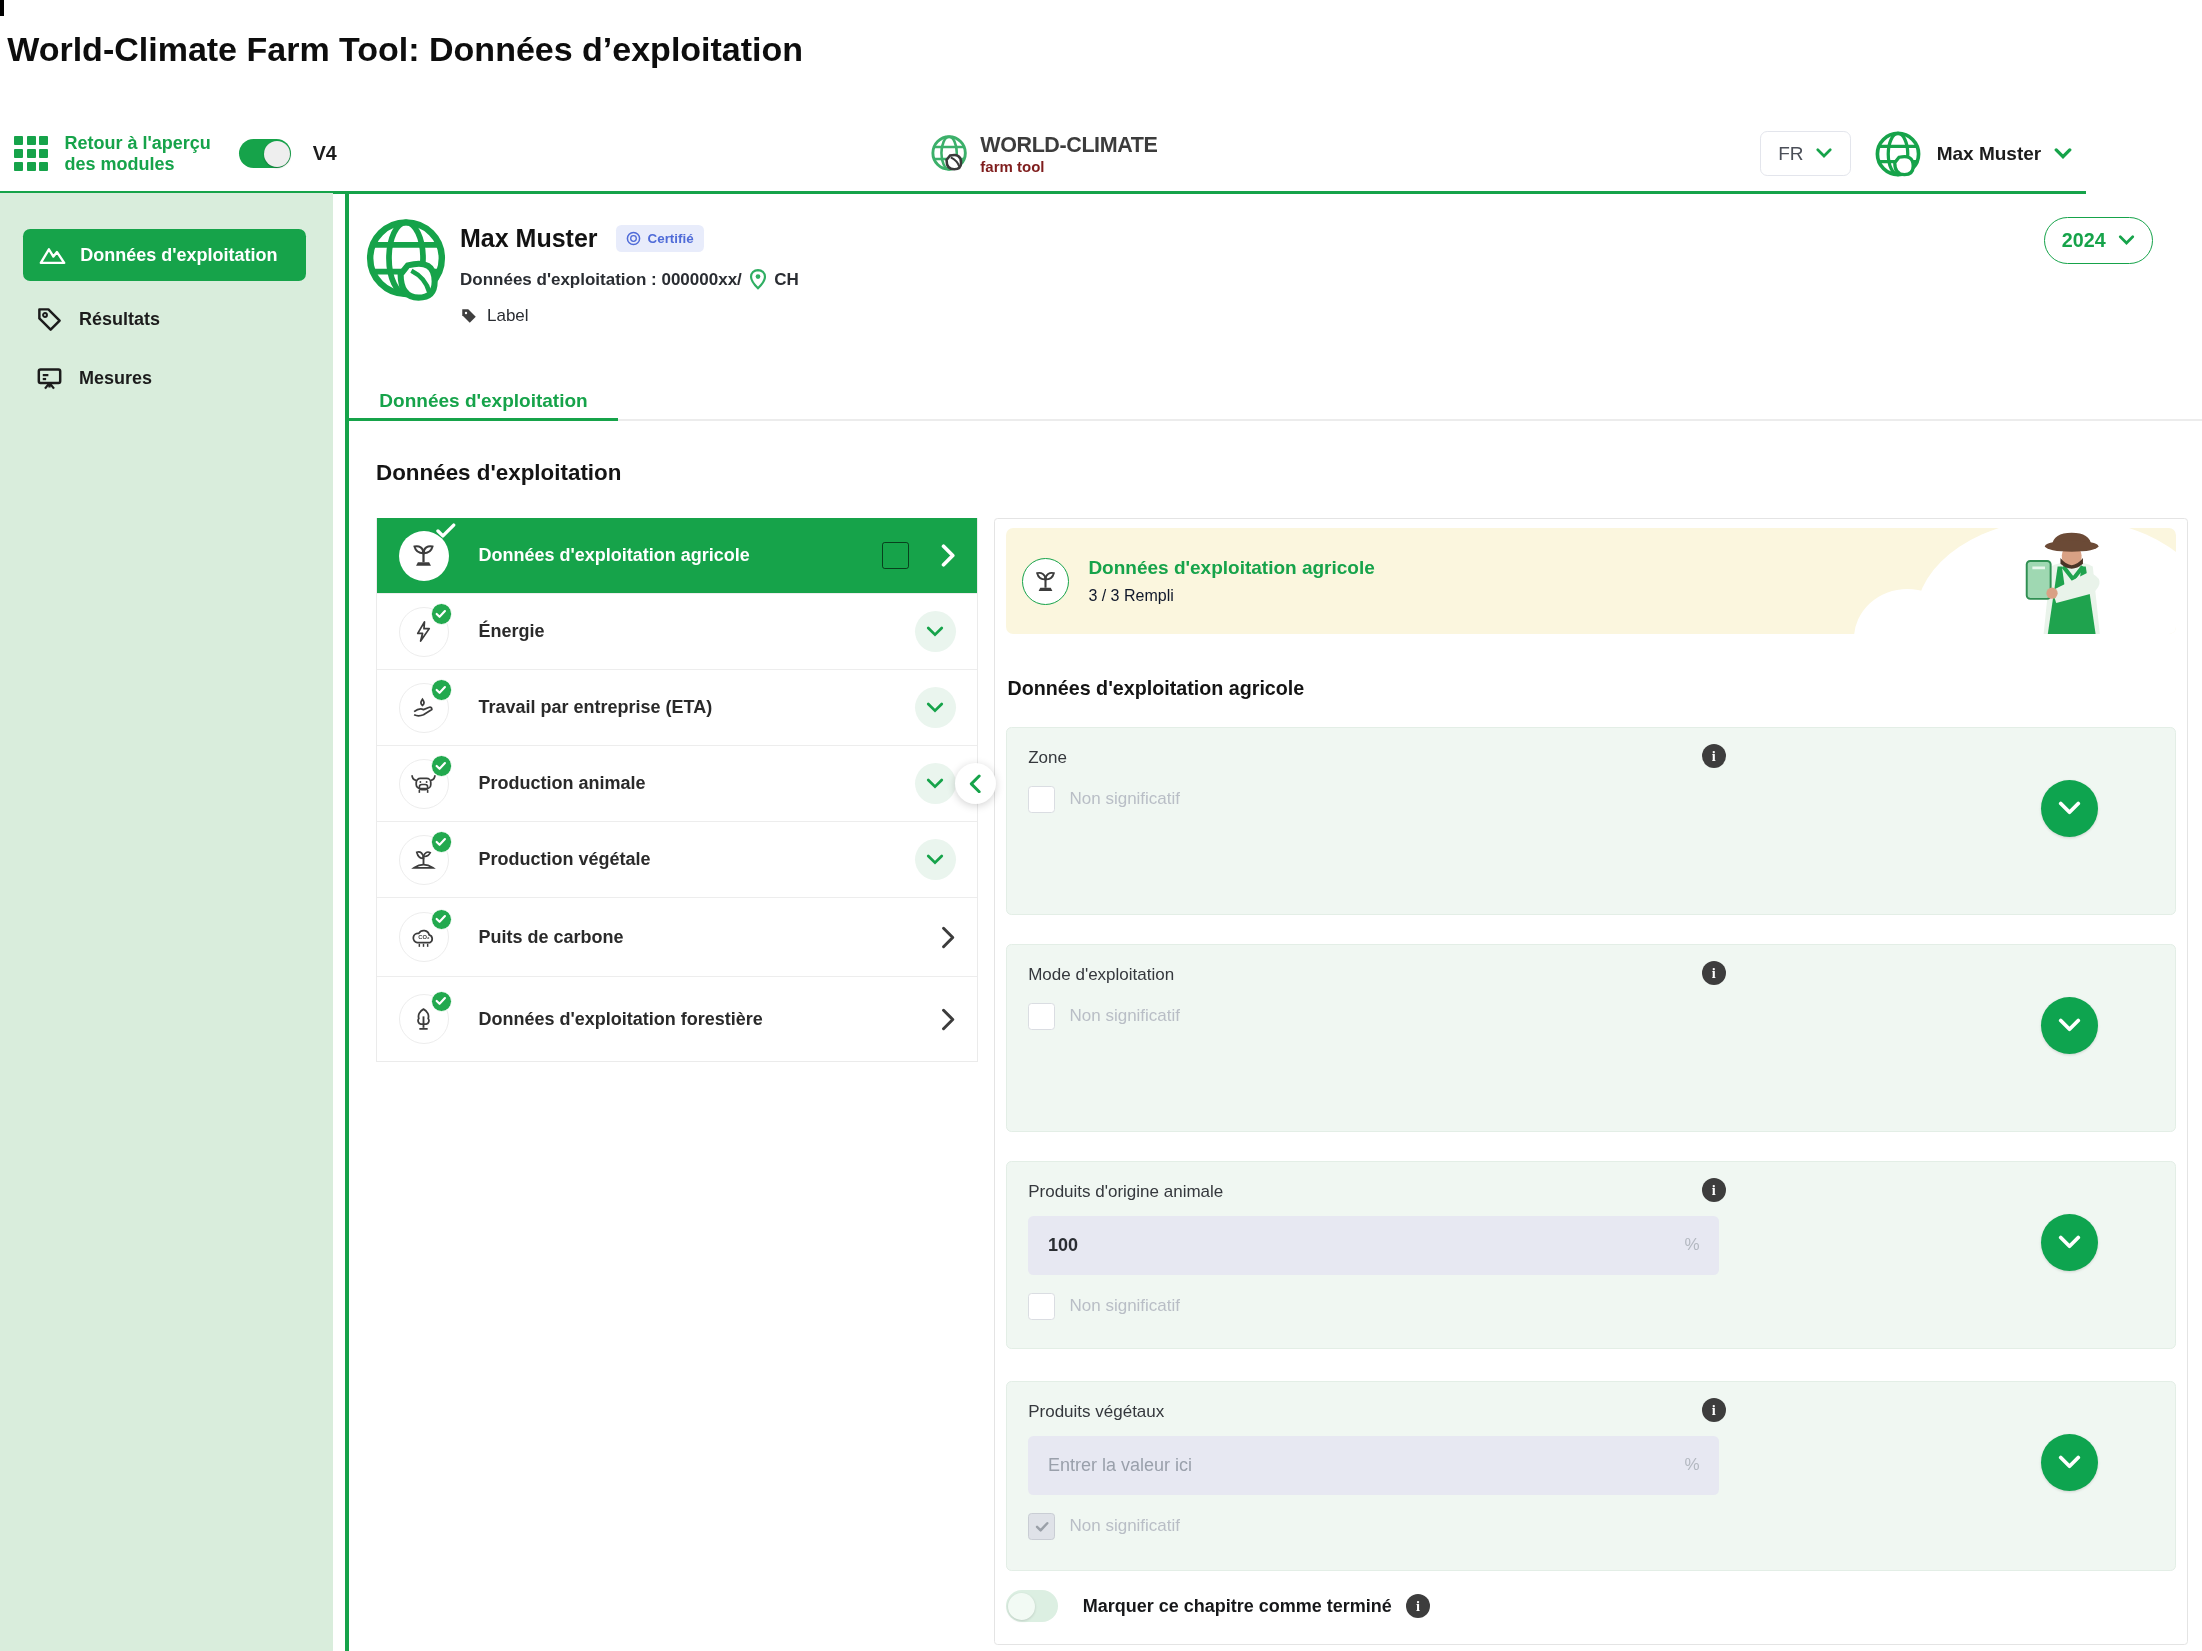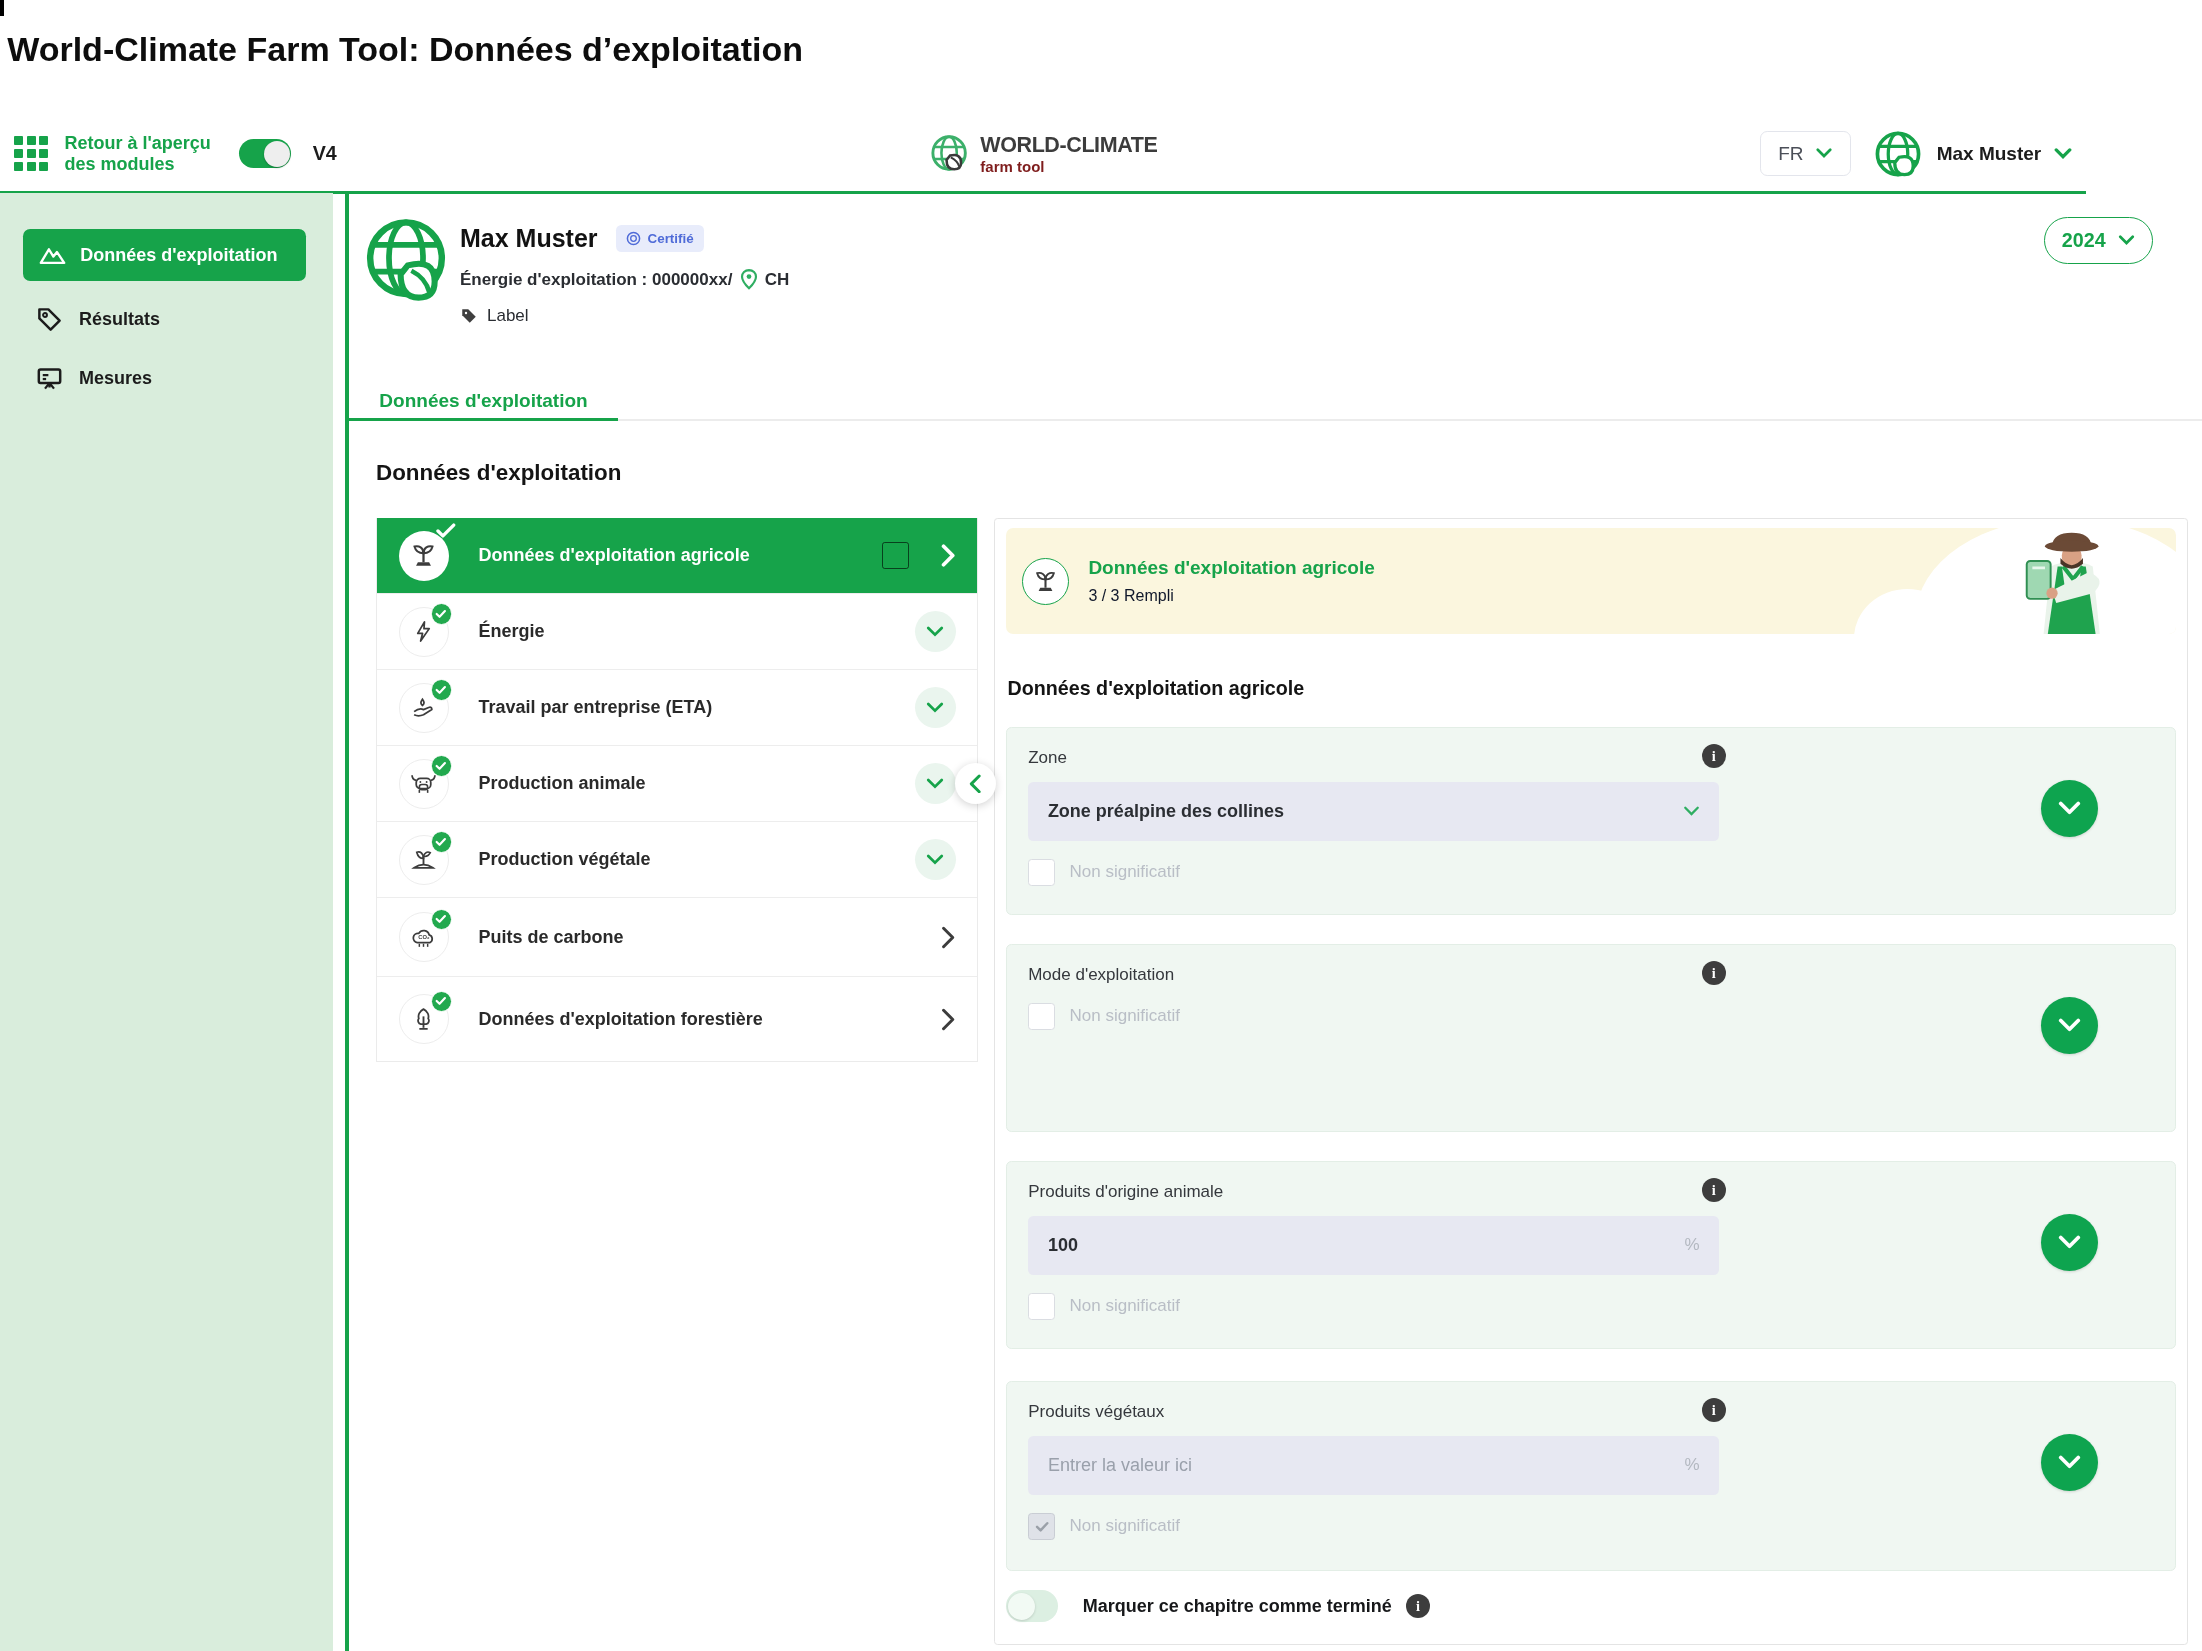--- a/index.html
+++ b/index.html
@@ -214,21 +214,21 @@
   <span class="profile-name">Max Muster</span>
   <span class="cert-badge">
     <svg width="15" height="15" viewBox="0 0 16 16">
       <circle cx="8" cy="8" r="6.5" fill="none" stroke="#4f6bd8" stroke-width="1.6"></circle>
       <circle cx="8" cy="8" r="3" fill="none" stroke="#4f6bd8" stroke-width="1.4"></circle>
     </svg>
     <span>Certifié</span>
   </span>
 </div>
 <div class="meta1">
-  <b>Énergie d'exploitation : 000000xx/</b>
+  <b>Données d'exploitation : 000000xx/</b>
   <svg width="18" height="21.5" viewBox="0 0 16 20">
     <path d="M8 1 C4.2 1 1.5 3.8 1.5 7.2 C1.5 11.5 8 18 8 18 C8 18 14.5 11.5 14.5 7.2 C14.5 3.8 11.8 1 8 1 Z" fill="none" stroke="#2fae62" stroke-width="2"></path>
     <circle cx="8" cy="7" r="2.2" fill="#2fae62"></circle>
   </svg>
   <b>CH</b>
 </div>
 <div class="meta2">
   <svg width="18" height="18" viewBox="0 0 24 24">
     <path d="M3 3 h8 l10 10 -8 8 L3 11 Z" fill="#3f3f3f"></path>
     <circle cx="8" cy="8" r="1.6" fill="#fff"></circle>
@@ -449,27 +449,20 @@
       <path d="M34 11 q1 -9 14 -9 q13 0 14 9 z" fill="#6b4a36"></path>
       <ellipse cx="48" cy="11.5" rx="19" ry="4" fill="#6b4a36"></ellipse>
     </svg>
   </div>
 
   <div class="form-title">Données d'exploitation agricole</div>
 
   <div class="field-card fc1">
     <div class="field-label">Zone</div>
     <div class="info-icon">i</div>
-    <div class="control">
-      <span class="value">Zone préalpine des collines</span>
-      <span class="spacer"></span>
-      <svg width="17" height="10.7" viewBox="0 0 18 12">
-          <polyline points="2,2 9,9 16,2" fill="none" stroke="#2fae62" stroke-width="2.6" stroke-linecap="round"></polyline>
-        </svg>
-    </div>
     <div class="cb-row">
       <div class="cb"></div>
       <span class="cb-label">Non significatif</span>
     </div>
     <div class="green-btn">
       <svg width="23" height="15" viewBox="0 0 18 12">
           <polyline points="2,2 9,9 16,2" fill="none" stroke="#fff" stroke-width="3" stroke-linecap="round" stroke-linejoin="round"></polyline>
         </svg>
     </div>
   </div>

